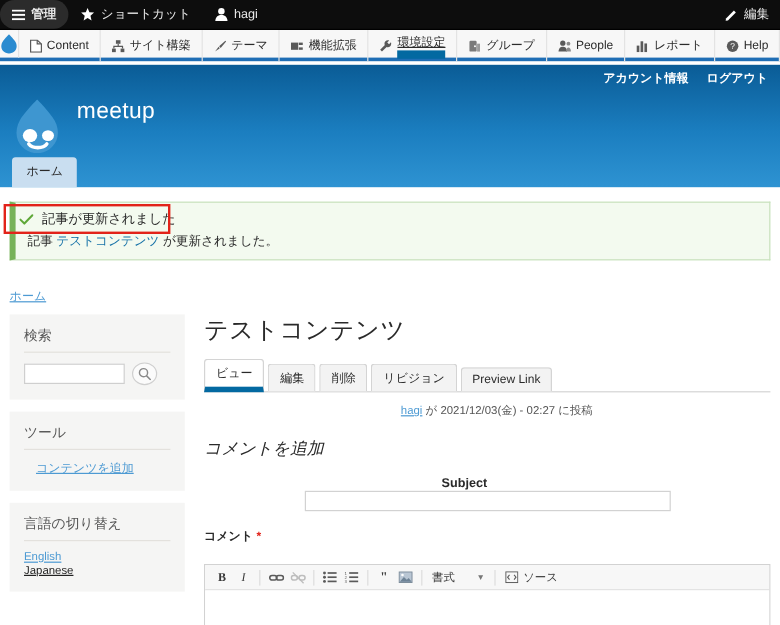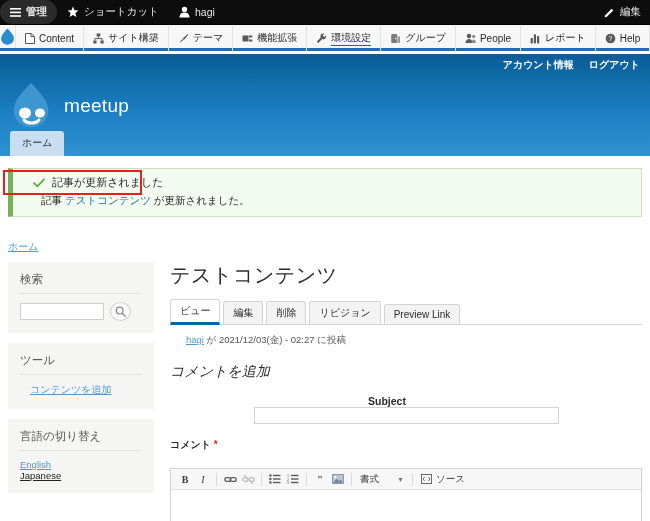--- a/index.html
+++ b/index.html
@@ -47,59 +47,59 @@
     border-right: 1px solid #e3e3e3;
   }
   .tray-item {
     display: flex; align-items: center; gap: 4px;
     padding: 13px 9px;
     font-size: 10px; color: #2b2b2b;
     border-right: 1px solid #e3e3e3;
     white-space: nowrap;
     cursor: pointer;
   }
-  .tray-item.active span.lbl { border-bottom: 1px solid #0369a1; }
+  .tray-item.active span.lbl { border-bottom: 7px solid #0369a1; text-decoration: underline; }
   .tray-fill { flex: 1; }
 
   
   .header {
     position: absolute; top: 54px; left: 0; width: 650px; height: 102px;
     background: linear-gradient(180deg, #0a5c96 0%, #1b7ec0 55%, #2e93d2 100%);
     overflow: hidden;
   }
   .header-links {
     position: absolute; right: 10px; top: 4px;
     display: flex; gap: 15px;
     font-size: 10px; color: #ffffff; font-weight: bold;
   }
   .header-links a { color: #ffffff; text-decoration: none; cursor: pointer; }
   .branding {
     position: absolute; left: 10px; top: 28px;
-    display: flex; align-items: center; gap: 12px;
+    display: flex; gap: 12px;
   }
   .sitename { color: #ffffff; font-size: 19px; letter-spacing: .3px; cursor: pointer; }
   .header-tabs { position: absolute; left: 10px; bottom: 0; display: flex; }
   .header-tab {
     background: #c9def0; color: #2a2a2a;
     font-size: 10px;
     padding: 5px 12px 6px 12px;
     border-radius: 3px 3px 0 0;
     cursor: pointer;
   }
 
   
   .messages {
     position: absolute; left: 8px; top: 168px; width: 634px; height: 49px;
     background: #f3faef;
     border: 1px solid #c9e1bd;
     border-left: 5px solid #77b259;
   }
-  .msg-row { display: flex; align-items: center; gap: 7px; padding: 6px 10px 2px 20px; }
+  .msg-row { display: flex; align-items: center; gap: 7px; padding: 6px 10px 2px 3px; }
   .msg-title { font-size: 11px; color: #2a2a2a; }
-  .msg-body { padding: 2px 10px 6px 28px; font-size: 10.5px; color: #2a2a2a; }
+  .msg-body { padding: 2px 10px 6px 10px; font-size: 10.5px; color: #2a2a2a; }
   .msg-body a { color: #1873a8; }
   .redbox {
     position: absolute; left: 3px; top: 170px; width: 139px; height: 25px;
     border: 2px solid #e2231a; background: transparent; pointer-events: none;
   }
 
   
   .breadcrumb {
     position: absolute; left: 8px; top: 240px;
     font-size: 10px;
@@ -136,22 +136,22 @@
   .tabs { display: flex; align-items: flex-end; border-bottom: 1px solid #d4d4d4; }
   .tab {
     font-size: 10px; color: #2a2a2a;
     padding: 4px 9px 4px 9px;
     margin-right: 3px;
     background: #f3f3f3;
     border: 1px solid #d4d4d4; border-bottom: none;
     border-radius: 3px 3px 0 0;
     cursor: pointer;
   }
-  .tab.active { background: #ffffff; border-bottom: 3px solid #0369a1; margin-bottom: -1px; }
-  .submitted { font-size: 9.5px; color: #555; margin: 9px 0 0 16px; }
+  .tab.active { background: #ffffff; border-bottom: 5px solid #0369a1; margin-bottom: -1px; }
+  .submitted { font-size: 9.5px; color: #555; margin: 9px 0 0 16px; text-align: center; }
   .submitted a { color: #4d9ad3; text-decoration: underline; cursor: pointer; }
   .comment-heading { font-size: 14px; font-weight: normal; color: #2a2a2a; margin: 16px 0 14px 0; font-style: italic; }
   .form-row { display: flex; align-items: center; margin-bottom: 14px; flex-direction: column; }
   .form-label { font-size: 10.5px; font-weight: bold; color: #2a2a2a; width: 76px; }
   .text-input {
     width: 305px; height: 17px;
     border: 1px solid #d2d2d2; background: #fff;
     font-size: 10px; padding: 0 4px;
     font-family: "Liberation Sans", sans-serif;
   }

